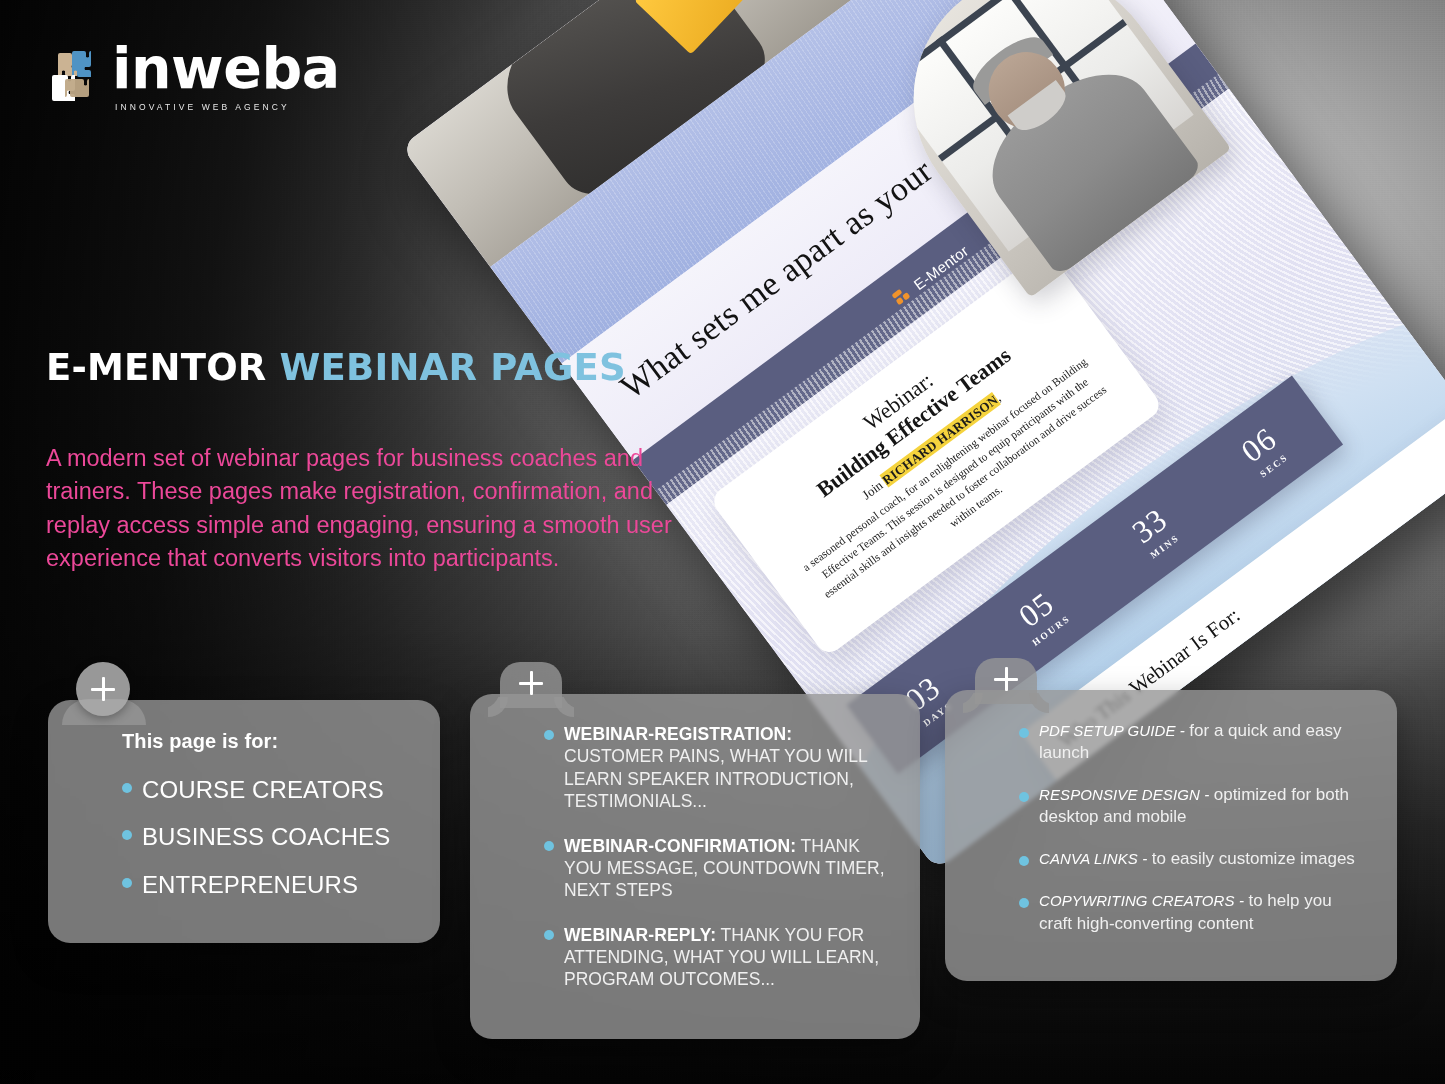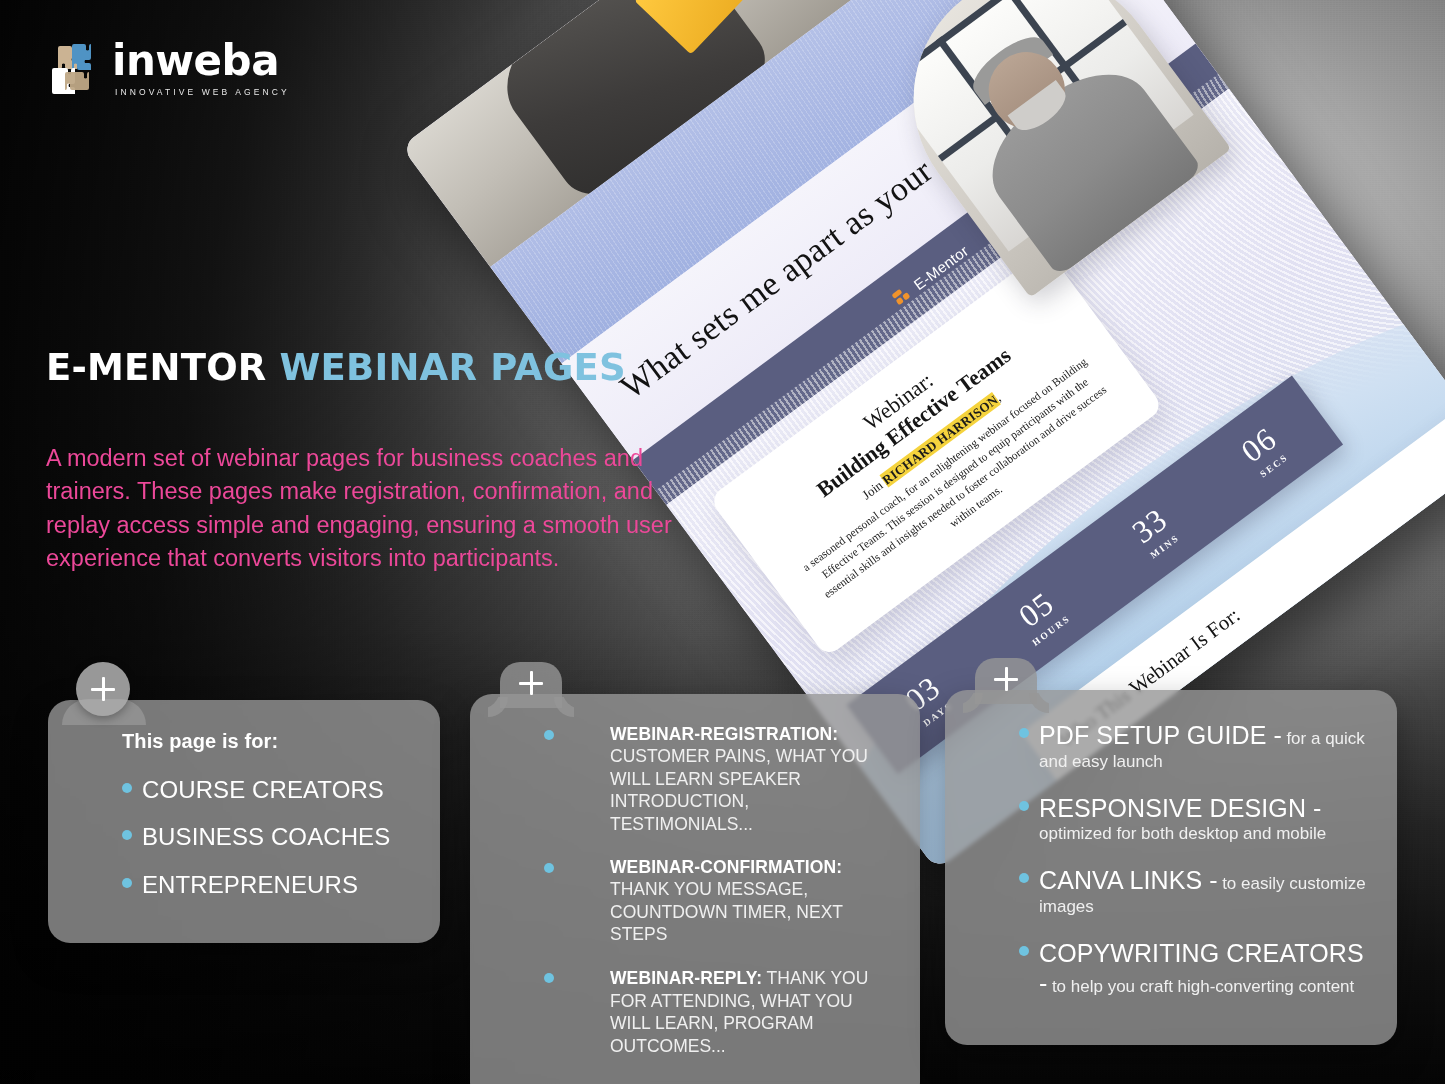--- a/index.html
+++ b/index.html
@@ -44,21 +44,21 @@
   
   .logo-block {
     position: absolute;
     left: 46px; top: 40px;
     display: flex; align-items: center; gap: 14px;
     z-index: 30;
   }
   .logo-mark { position: relative; width: 52px; height: 54px; flex: 0 0 auto; }
   .logo-text-wrap { display: flex; flex-direction: column; }
   .logo-word {
-    font-size: 42px; font-weight: 700; color: #ffffff;
+    font-size: 57px; font-weight: 700; color: #ffffff;
     letter-spacing: -0.5px; line-height: 1; font-family: "DejaVu Sans", sans-serif;
   }
   .logo-tag {
     font-size: 8.5px; color: #e8e8e8; letter-spacing: 3.1px;
     margin-top: 5px; margin-left: 3px; font-weight: 400;
   }
 
   
   .headline {
     position: absolute; left: 46px; top: 348px;
@@ -342,25 +342,25 @@
   }
 
   
   #card-for      { left: 48px;  top: 700px;  width: 392px; }
   #card-pages    { left: 470px; top: 694px;  width: 450px; }
   #card-includes { left: 945px; top: 690px;  width: 452px; }
 
   #card-pages .li-main, #card-pages .li-sub { font-size: 17.5px; }
   #card-pages .li-main { font-weight: 700; }
   #card-pages .li-sub  { line-height: 1.28; margin-top: 1px; }
-  #card-pages .li { margin-bottom: 22px; gap: 46px; }
+  #card-pages .li { margin-bottom: 22px; }
   #card-pages .dot { margin-top: 6px; }
 
   #card-includes .li { margin-bottom: 20px; }
-  #card-includes .li-main { font-size: 25px; }
+  #card-includes .li-main { font-size: 15px; font-style: italic; }
   #card-includes .li-sub  { font-size: 17px; margin-top: 4px; }
 
   #card-for .li { margin-bottom: 18px; }
   #card-for .li-main { font-size: 24px; }
 </style>
 </head>
 <body>
 
 <div id="stage">
 

